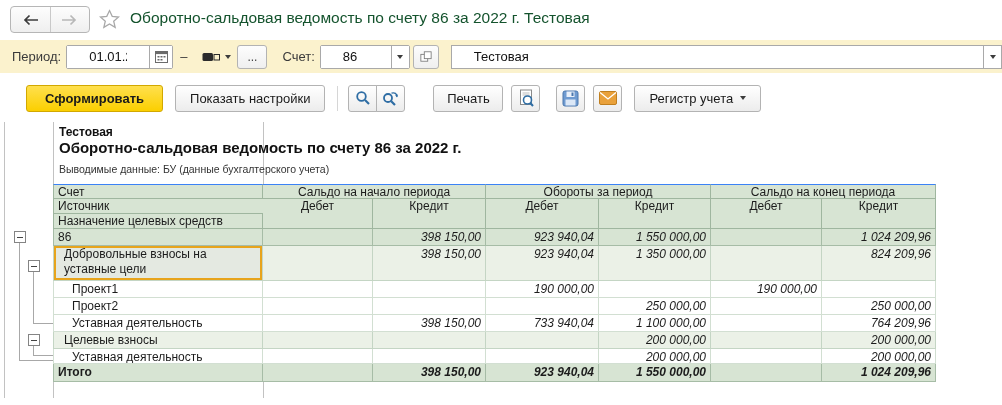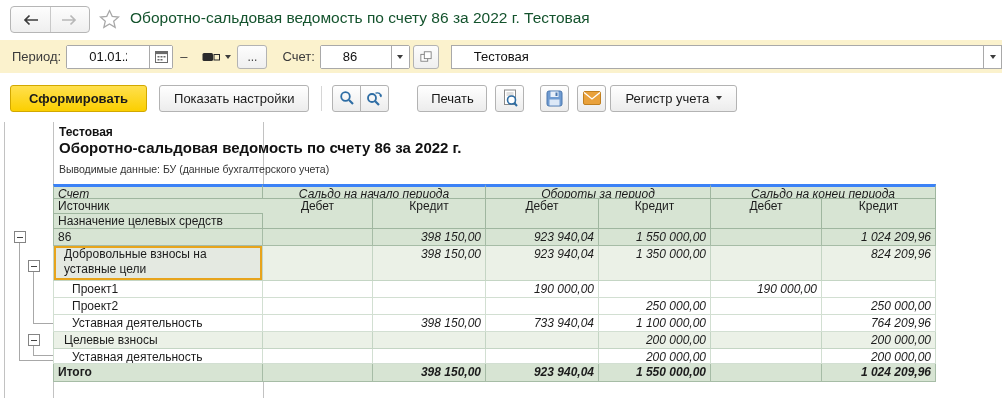--- a/index.html
+++ b/index.html
@@ -25,37 +25,37 @@
     padding:0 22px;background:#fff;color:#111;height:22px;box-sizing:border-box;}
   .ibtn{width:23px;display:flex;align-items:center;justify-content:center;background:#fff;
     border:none;border-left:1px solid #a9a9a9;cursor:pointer;padding:0;}
   .caret{width:0;height:0;border-left:3.5px solid transparent;border-right:3.5px solid transparent;
     border-top:4px solid #3c3c3c;display:inline-block;}
   .dash{font-size:13px;color:#3a3a3a;margin:0 7px;}
   .sqbtn{height:24px;border:1px solid #b3b3b3;border-radius:3px;background:linear-gradient(#fdfdfd,#efefef);
     display:flex;align-items:center;justify-content:center;cursor:pointer;box-sizing:border-box;}
   
   .actions{position:absolute;top:80px;left:0;width:100%;height:36px;display:flex;align-items:center;
-    padding-left:10px;box-sizing:border-box;background:#fff;}
+    padding-left:26px;box-sizing:border-box;background:#fff;}
   .btn{height:27px;border:1px solid #b3b3b3;border-radius:3px;background:linear-gradient(#ffffff,#ececec);
     font:13px "Liberation Sans","DejaVu Sans",sans-serif;color:#1a1a1a;padding:0 14px;cursor:pointer;
     display:flex;align-items:center;justify-content:center;box-sizing:border-box;}
   .btn.primary{background:linear-gradient(#ffe04e,#fbcf00);border-color:#d2a800;font-weight:bold;padding:0 18px;}
   .iconbtn{width:29px;padding:0;}
   .vdivider{width:1px;height:25px;background:#d6d6d6;margin-left:12px;}
   
   #sheet{position:absolute;top:122px;left:0;width:1002px;height:283px;font-size:12px;}
   .vline{position:absolute;width:0;border-left:1px solid #c2c2c2;}
   .rep-org{position:absolute;left:59px;top:3px;font-size:12px;font-weight:bold;color:#111;}
   .rep-title{position:absolute;left:59px;top:17px;font-size:15px;font-weight:bold;color:#111;}
   .rep-sub{position:absolute;left:59px;top:41px;font-size:10.5px;color:#333;}
   .hcell{position:absolute;box-sizing:border-box;background:#d7e4d3;border-right:1px solid #9fb69f;
     border-bottom:1px solid #9fb69f;padding:0 4px;color:#1c1c1c;overflow:hidden;white-space:nowrap;line-height:14px;}
   .hcell.bl{border-left:1px solid #9fb69f;}
-  .hcell.bt{border-top:3px solid #3b82f6;font-style:italic;}
+  .hcell.bt{border-top:1px solid #3b82f6;}
   .hcell.center{text-align:center;}
   
   #rows{position:absolute;left:53px;top:107px;display:flex;flex-direction:column;}
   .trow{display:flex;}
   .trow .cell{box-sizing:border-box;border-right:1px solid var(--bc);border-bottom:1px solid var(--bc);
     padding:1px 4px 0 4px;overflow:hidden;line-height:15px;}
   .trow .cell:nth-child(1){width:210px;border-left:1px solid var(--bc);}
   .trow .cell:nth-child(2){width:110px;}
   .trow .cell:nth-child(3){width:113px;}
   .trow .cell:nth-child(4){width:113px;}
@@ -205,21 +205,21 @@
     </svg>
   </button>
 
   <button class="btn iconbtn" style="margin-left:8px">
     <svg width="18" height="14" viewBox="0 0 18 14">
       <rect x="0.5" y="0.5" width="17" height="13" rx="1.5" fill="#e9a13b" stroke="#c07f1f"></rect>
       <path d="M1 1.5 L9 8 L17 1.5" stroke="#fff" fill="none" stroke-width="1.3"></path>
     </svg>
   </button>
 
-  <button class="btn" style="margin-left:4px">
+  <button class="btn" style="margin-left:12px">
     <span>Регистр учета</span>
     <span class="caret" style="margin-left:7px"></span>
   </button>
 </div>
 
 <div id="sheet">
 
   <div class="vline" style="left:4px;top:0;height:276px"></div>
   <div class="vline" style="left:53px;top:0;height:62px"></div>
   <div class="vline" style="left:263px;top:0;height:62px"></div>

